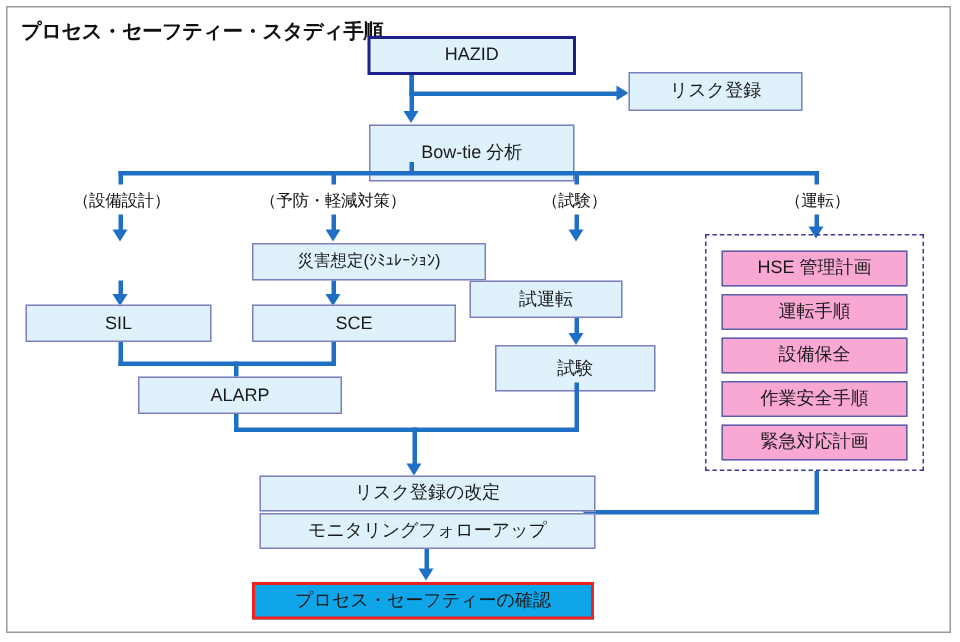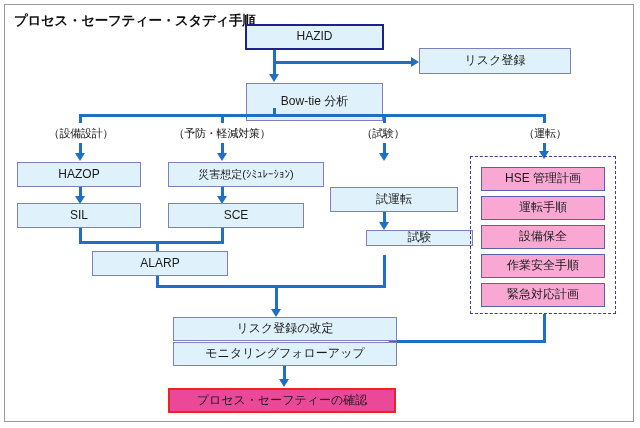--- a/index.html
+++ b/index.html
@@ -11,21 +11,21 @@
          border:1px solid #9a9a9a;background:#fff;box-sizing:border-box;}
 
   .title{position:absolute;left:14px;top:12px;font-size:13.5px;font-weight:bold;
          color:#111;letter-spacing:-0.3px;white-space:nowrap;}
 
   
   .box{position:absolute;box-sizing:border-box;background:#dff2fb;
        border:1px solid #7f7fbf;display:flex;align-items:center;justify-content:center;
        font-size:12px;color:#1a1a1a;text-align:center;line-height:1.1;white-space:nowrap;}
   .box.navy{border:2px solid #20208c;background:#dff2fb;}
-  .box.red{border:2px solid #ee2222;background:#ec4899;}
+  .box.red{border:2px solid #ee2222;background:#0ea5e9;}
   .box.hse{background:#f9a8d4;border:1px solid #5b5fae;}
   .box.small{font-size:11px;}
 
   .label{position:absolute;font-size:11px;color:#111;white-space:nowrap;
          text-align:center;letter-spacing:-0.2px;}
 
   
   .ln{position:absolute;background:#1f6fc4;}
   .hln{height:3px;}
   .vln{width:3px;}
@@ -45,21 +45,21 @@
   <div id="frame"></div>
 
   <div class="title">プロセス・セーフティー・スタディ手順</div>
 
   <div class="box navy" style="left:245px;top:24px;width:139px;height:26px;">HAZID</div>
 
   <div class="ln vln" style="left:273px;top:50px;height:14px;"></div>
   <div class="ln hln" style="left:273px;top:61px;width:140px;"></div>
   <div class="arrow-r" style="left:411px;top:57px;"></div>
 
-  <div class="box" style="left:419px;top:48px;width:152px;height:26px;">リスク登録</div>
+  <div class="box" style="left:419px;top:48px;width:116px;height:26px;">リスク登録</div>
 
   <div class="ln vln" style="left:273px;top:50px;height:26px;"></div>
   <div class="arrow-d" style="left:269px;top:74px;"></div>
 
   <div class="box" style="left:246px;top:83px;width:137px;height:38px;">Bow-tie 分析</div>
 
   <div class="ln vln" style="left:273px;top:108px;height:8px;"></div>
   <div class="ln hln" style="left:79px;top:114px;width:467px;"></div>
   <div class="ln vln" style="left:79px;top:114px;height:9px;"></div>
   <div class="ln vln" style="left:221px;top:114px;height:9px;"></div>
@@ -76,41 +76,40 @@
 
   <div class="ln vln" style="left:221px;top:143px;height:12px;"></div>
   <div class="arrow-d" style="left:217px;top:153px;"></div>
 
   <div class="ln vln" style="left:383px;top:143px;height:12px;"></div>
   <div class="arrow-d" style="left:379px;top:153px;"></div>
 
   <div class="ln vln" style="left:543px;top:143px;height:10px;"></div>
   <div class="arrow-d" style="left:539px;top:151px;"></div>
 
-  <div class="box" style="left:17px;top:162px;width:124px;height:25px;">HAZOP</div>
   <div class="ln vln" style="left:79px;top:187px;height:11px;"></div>
   <div class="arrow-d" style="left:75px;top:196px;"></div>
   <div class="box" style="left:17px;top:203px;width:124px;height:25px;">SIL</div>
 
   <div class="box small" style="left:168px;top:162px;width:156px;height:25px;">災害想定(ｼﾐｭﾚｰｼｮﾝ)</div>
   <div class="ln vln" style="left:221px;top:187px;height:11px;"></div>
   <div class="arrow-d" style="left:217px;top:196px;"></div>
   <div class="box" style="left:168px;top:203px;width:136px;height:25px;">SCE</div>
 
   <div class="ln vln" style="left:79px;top:228px;height:16px;"></div>
   <div class="ln vln" style="left:221px;top:228px;height:16px;"></div>
   <div class="ln hln" style="left:79px;top:241px;width:145px;"></div>
   <div class="ln vln" style="left:156px;top:241px;height:12px;"></div>
 
   <div class="box" style="left:92px;top:251px;width:136px;height:25px;">ALARP</div>
 
-  <div class="box" style="left:330px;top:187px;width:128px;height:25px;">試運転</div>
+  <div class="box" style="left:313px;top:187px;width:102px;height:25px;">試運転</div>
   <div class="ln vln" style="left:383px;top:212px;height:13px;"></div>
   <div class="arrow-d" style="left:379px;top:222px;"></div>
-  <div class="box" style="left:330px;top:230px;width:107px;height:16px;margin-left:36px;">試験</div>
+  <div class="box" style="left:330px;top:230px;width:107px;height:31px;">試験</div>
 
   <div class="ln vln" style="left:383px;top:255px;height:33px;"></div>
   <div class="ln hln" style="left:156px;top:285px;width:230px;"></div>
 
   <div class="ln vln" style="left:156px;top:276px;height:12px;"></div>
 
   <div class="ln vln" style="left:275px;top:285px;height:26px;"></div>
   <div class="arrow-d" style="left:271px;top:309px;"></div>
 
   <div class="dashed-group" style="left:470px;top:156px;width:146px;height:158px;"></div>

